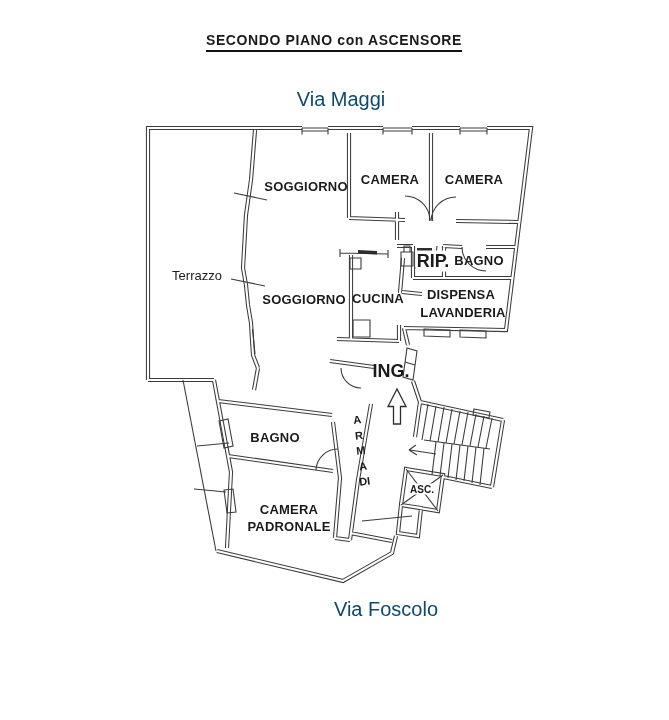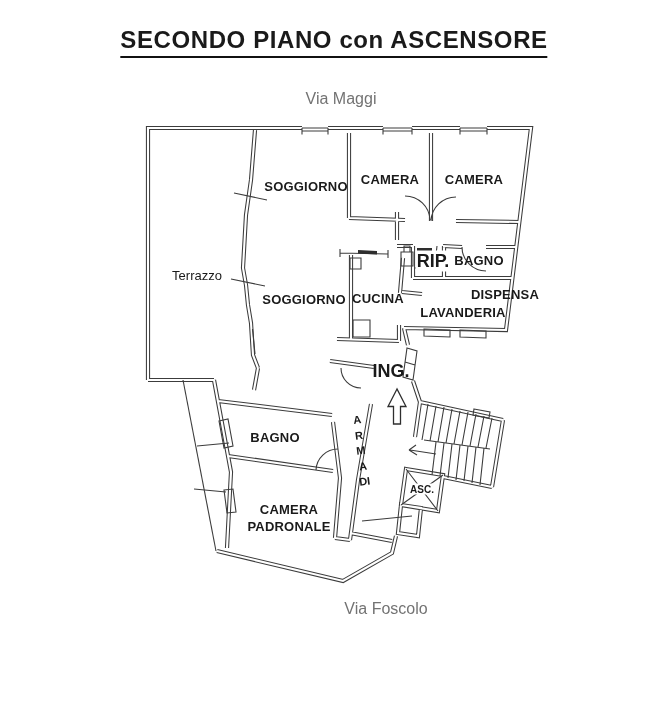--- a/index.html
+++ b/index.html
@@ -2,22 +2,22 @@
 <html><head>
 <meta charset="utf-8">
 <style>
   html,body{margin:0;padding:0;background:#ffffff;}
   #page{position:relative;width:669px;height:720px;background:#ffffff;overflow:hidden;
         font-family:"Liberation Sans", sans-serif;color:#1a1a1a;}
   #plan-svg{position:absolute;left:0;top:0;}
   .lbl{position:absolute;transform:translate(-50%,-50%);white-space:nowrap;color:#1a1a1a;}
   .room{font-weight:bold;font-size:13px;letter-spacing:0.2px;}
   .room-sm{font-weight:bold;font-size:18px;}
-  .street{font-size:16px;color:#737373;}
-  .title{font-weight:bold;font-size:24px;letter-spacing:0.6px;border-bottom:2px solid #111;
+  .street{font-size:20px;color:#0c4a6e;}
+  .title{font-weight:bold;font-size:14px;letter-spacing:0.6px;border-bottom:2px solid #111;
          padding-bottom:2px;}
   .two-line{text-align:center;line-height:17px;}
   .vert{width:13px;word-break:break-all;text-align:center;font-weight:bold;font-size:11px;
         line-height:15.5px;white-space:normal;
         transform:translate(-50%,-50%) rotate(-7deg);}
   .halo{background:#ffffff;padding:0 1px;}
 </style>
 </head>
 <body>
 
@@ -168,21 +168,21 @@
   <div class="lbl street" style="left:350px;top:609px;margin-left:36px;">Via Foscolo</div>
 
   <div class="lbl" style="left:197px;top:275px;font-size:13px;">Terrazzo</div>
   <div class="lbl room" style="left:306px;top:186px;">SOGGIORNO</div>
   <div class="lbl room" style="left:390px;top:179px;">CAMERA</div>
   <div class="lbl room" style="left:474px;top:179px;">CAMERA</div>
   <div class="lbl room" style="left:304px;top:299px;">SOGGIORNO</div>
   <div class="lbl room" style="left:378px;top:298px;">CUCINA</div>
   <div class="lbl room-sm halo" style="left:433px;top:261px;">RIP.</div>
   <div class="lbl room" style="left:479px;top:260px;">BAGNO</div>
-  <div class="lbl room" style="left:461px;top:294px;margin-left:44px;">DISPENSA</div>
+  <div class="lbl room" style="left:461px;top:294px;">DISPENSA</div>
   <div class="lbl room" style="left:463px;top:312px;">LAVANDERIA</div>
   <div class="lbl room-sm" style="left:391px;top:371px;">ING.</div>
   <div class="lbl vert" style="left:361px;top:451px;">ARMADI</div>
   <div class="lbl room" style="left:275px;top:437px;">BAGNO</div>
   <div class="lbl room two-line" style="left:289px;top:518px;">
     <div>CAMERA</div>
     <div>PADRONALE</div>
   </div>
   <div class="lbl room-sm halo" style="left:422px;top:489px;font-size:10px;">ASC.</div>
 

